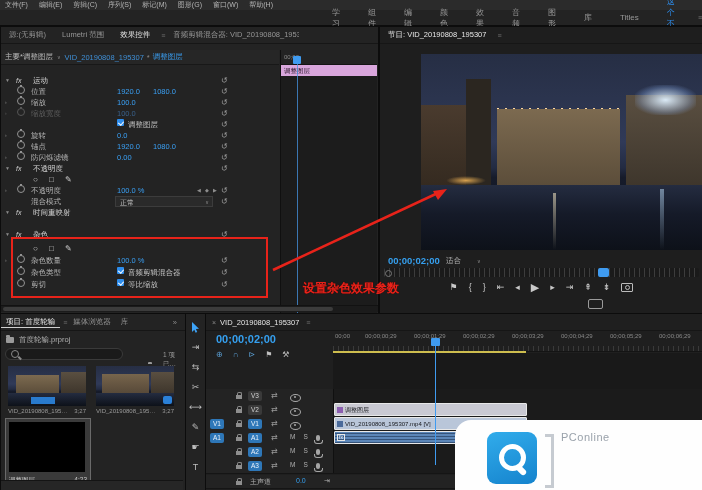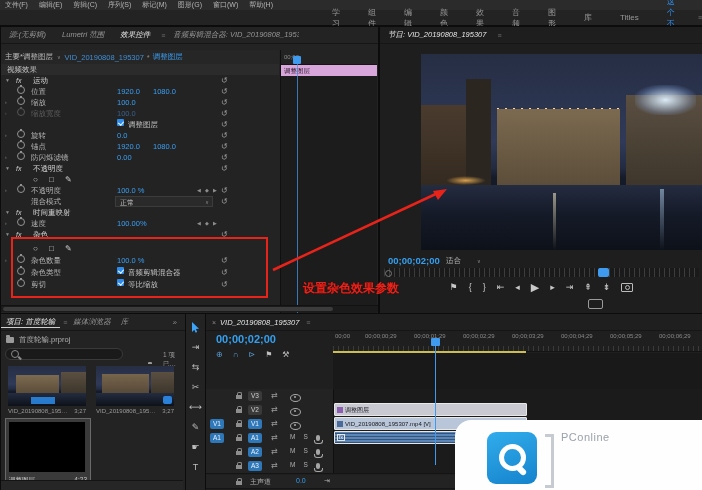--- a/index.html
+++ b/index.html
@@ -11,21 +11,21 @@
            align-items:center;padding-left:5px;font-size:7px;color:#b4b4b4;}
   .wsbar{left:0;top:10px;width:702px;height:15px;background:#232323;display:flex;align-items:center;
          font-size:8px;color:#989898;border-bottom:1px solid #0c0c0c;}
   .wsbar .tab{padding:0 14px;cursor:default;}
   .wsbar .tab.active{color:#2d8ceb;}
   .wsmenu{color:#777;font-size:7px;margin-left:2px;}
   
   .panel{background:#232323;border:1px solid #0c0c0c;}
   .ptabs{display:flex;align-items:center;height:16px;font-size:7.5px;color:#969696;background:#232323;
          border-bottom:1px solid #161616;}
-  .ptabs .pt{padding:0 8px;white-space:nowrap;font-style:italic;}
+  .ptabs .pt{padding:0 8px;white-space:nowrap;}
   .ptabs .pt.on{color:#e6e6e6;}
   .hmb{color:#6f6f6f;font-size:7px;margin-left:3px;}
   
   .ec-head{position:absolute;left:0;top:23px;width:278px;height:14px;display:flex;align-items:center;
            font-size:7.5px;background:#262626;border-bottom:1px solid #181818;}
   .erow{position:absolute;left:0;width:278px;height:11px;font-size:7.5px;}
   .erow span{position:absolute;top:0;line-height:11px;white-space:nowrap;}
   .c-exp{left:4px;color:#8a8a8a;font-size:5px;line-height:11px;}
   .c-fx{left:15px;color:#cfcfcf;font-style:italic;font-size:7px;}
   .c-ename{left:32px;color:#d2d2d2;}
@@ -144,23 +144,20 @@
     </div>
 
     <div class="ec-head">
       <span style="margin-left:4px;color:#bdbdbd">主要*调整图层</span>
       <span style="margin:0 4px;color:#8a8a8a;font-size:5px">∨</span>
       <span style="color:#3f8fd6">VID_20190808_195307</span>
       <span style="color:#8a8a8a;margin:0 3px">*</span>
       <span style="color:#3aa0f5">调整图层</span>
     </div>
 
-    <div class="erow sect" style="top:37px">
-      <span style="left:6px">视频效果</span>
-    </div>
 
     <div class="erow" style="top:48px">
       <span class="c-exp">▼</span>
       <span class="c-fx">fx</span>
       <span class="c-ename">运动</span>
       <span class="c-reset">↺</span>
     </div>
     <div class="erow" style="top:59px">
       <span class="sw"></span>
       <span class="c-label">位置</span>
@@ -236,29 +233,20 @@
         <span style="position:static">正常</span>
         <i>∨</i>
       </span>
       <span class="c-reset">↺</span>
     </div>
 
     <div class="erow" style="top:180px">
       <span class="c-exp">▼</span>
       <span class="c-fx">fx</span>
       <span class="c-ename">时间重映射</span>
-    </div>
-    <div class="erow" style="top:191px">
-      <span class="c-exp">›</span>
-      <span class="sw"></span>
-      <span class="c-label">速度</span>
-      <span class="c-val">100.00%</span>
-      <span class="c-kf" style="left:196px">◀</span>
-      <span class="c-kf" style="left:204px">◆</span>
-      <span class="c-kf" style="left:212px">▶</span>
     </div>
 
     <div class="erow" style="top:202px">
       <span class="c-exp">▼</span>
       <span class="c-fx">fx</span>
       <span class="c-ename">杂色</span>
       <span class="c-reset">↺</span>
     </div>
     <div class="erow maskrow" style="top:216px">
       <span style="left:32px">○</span>

